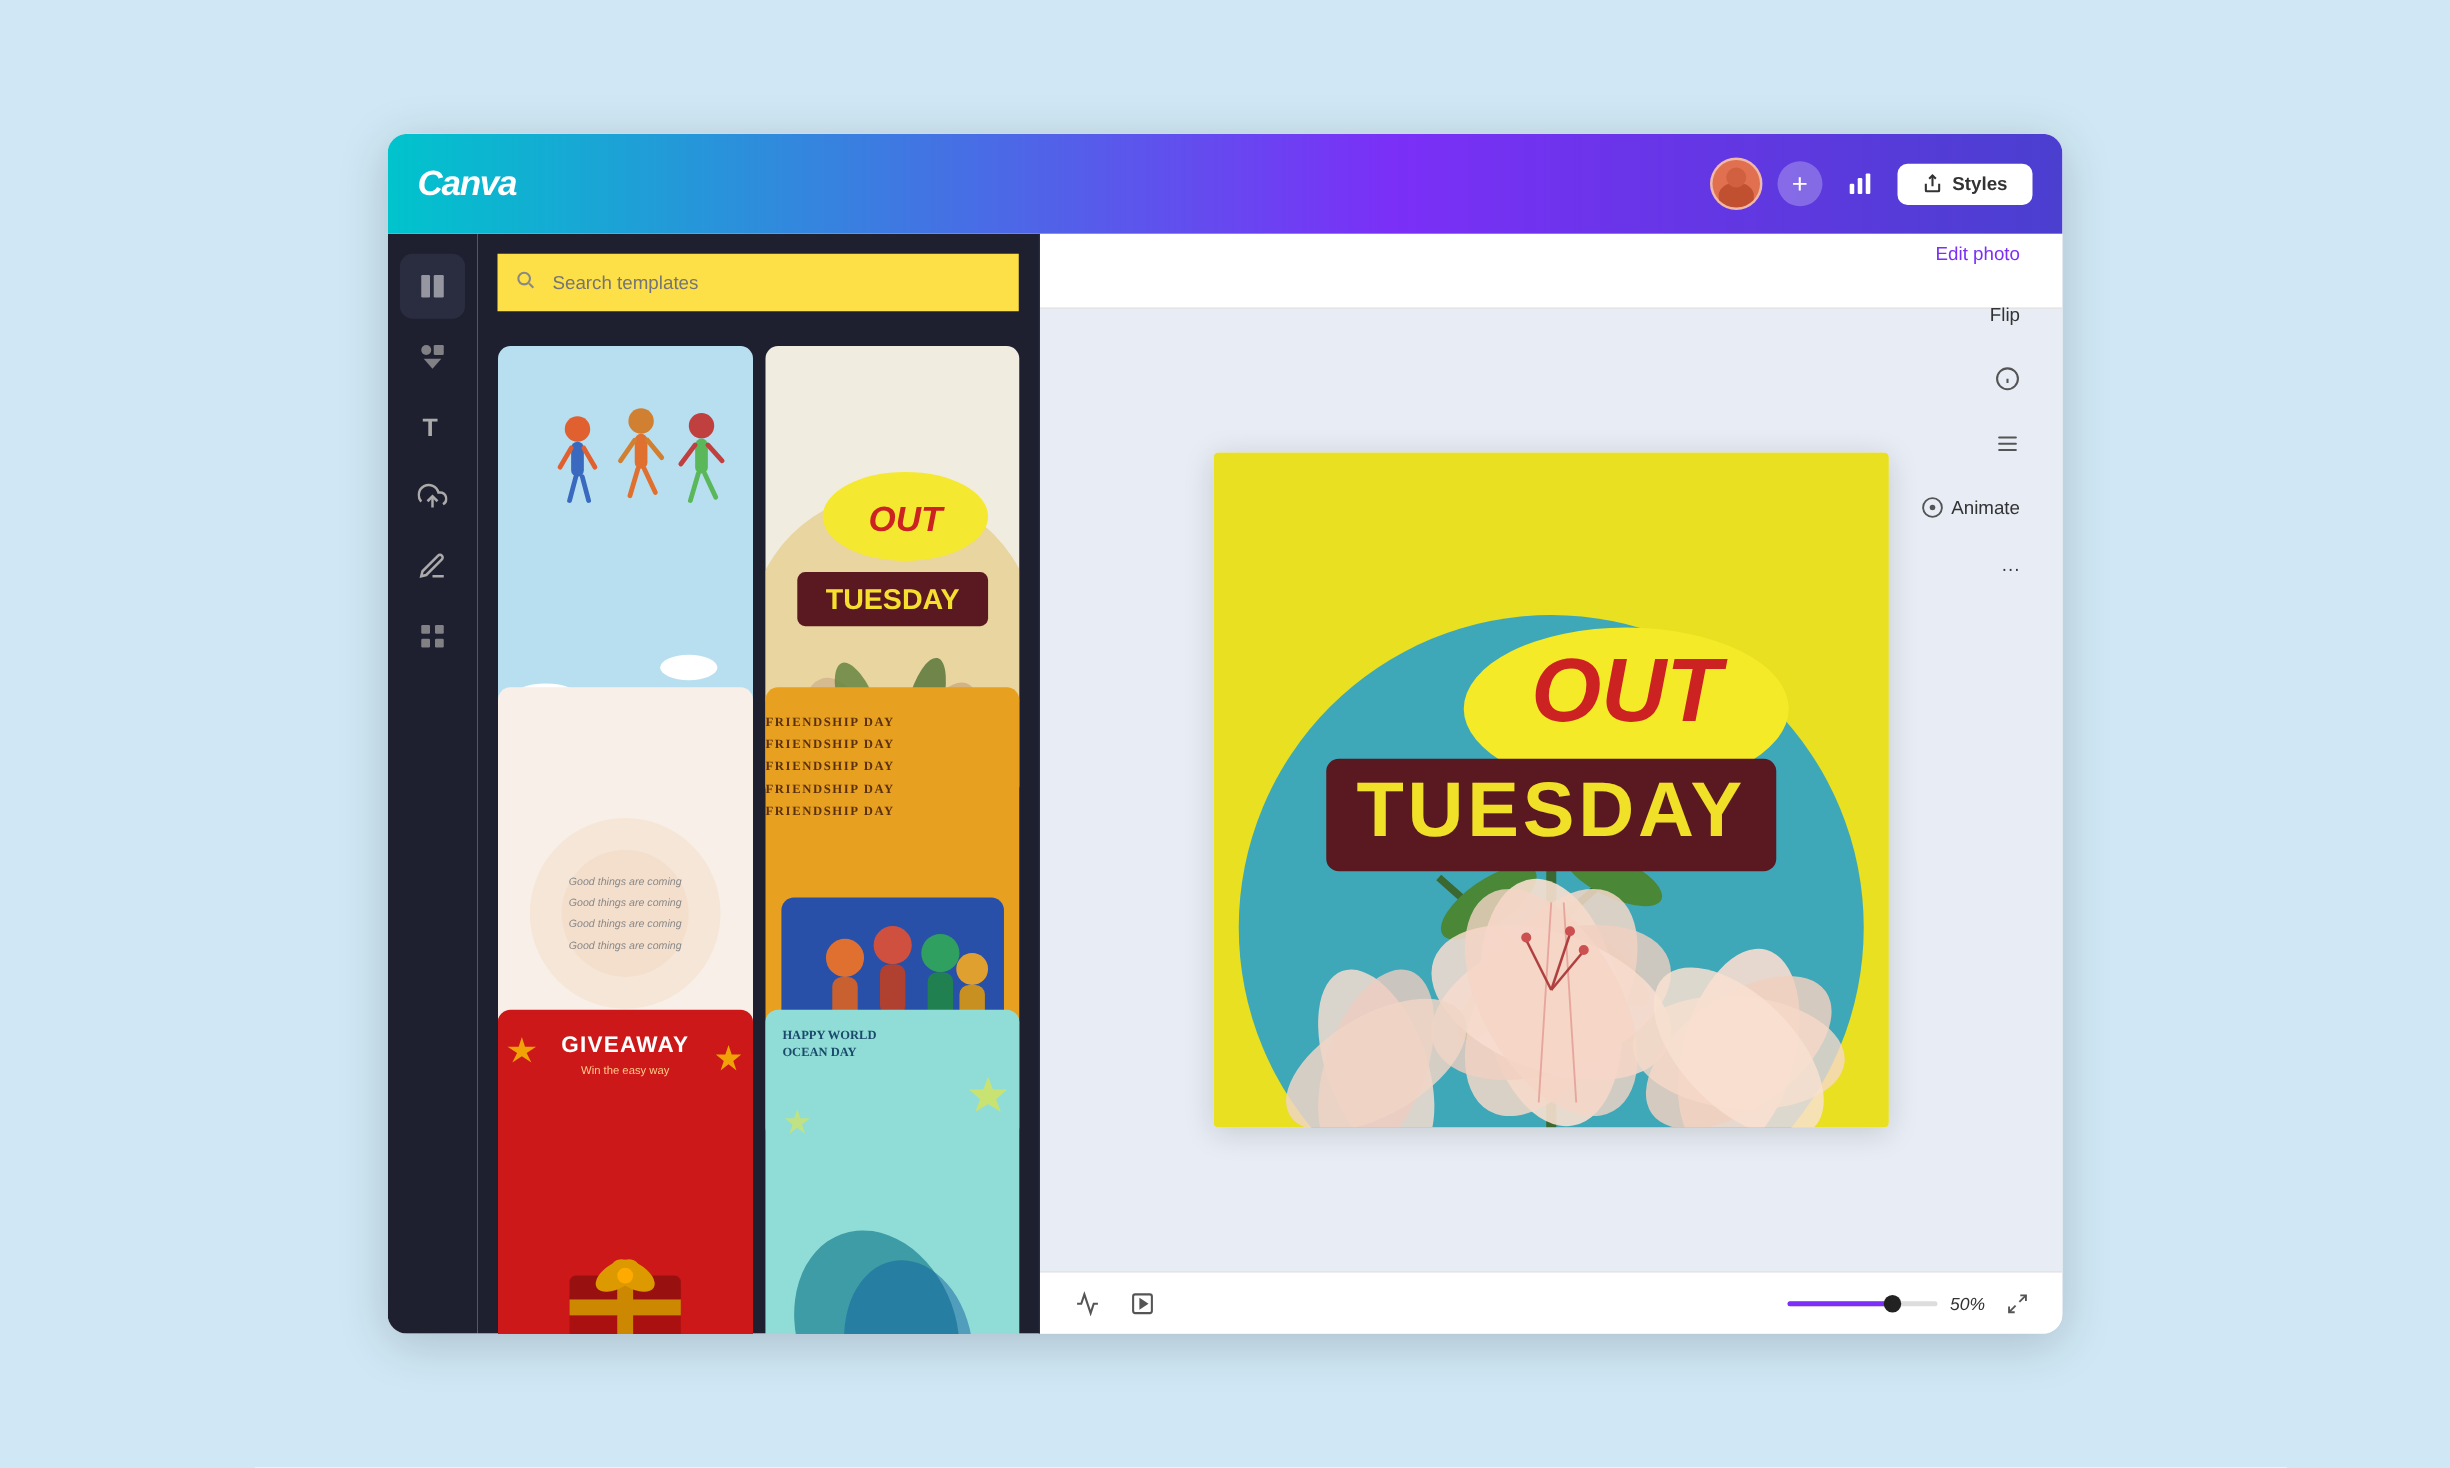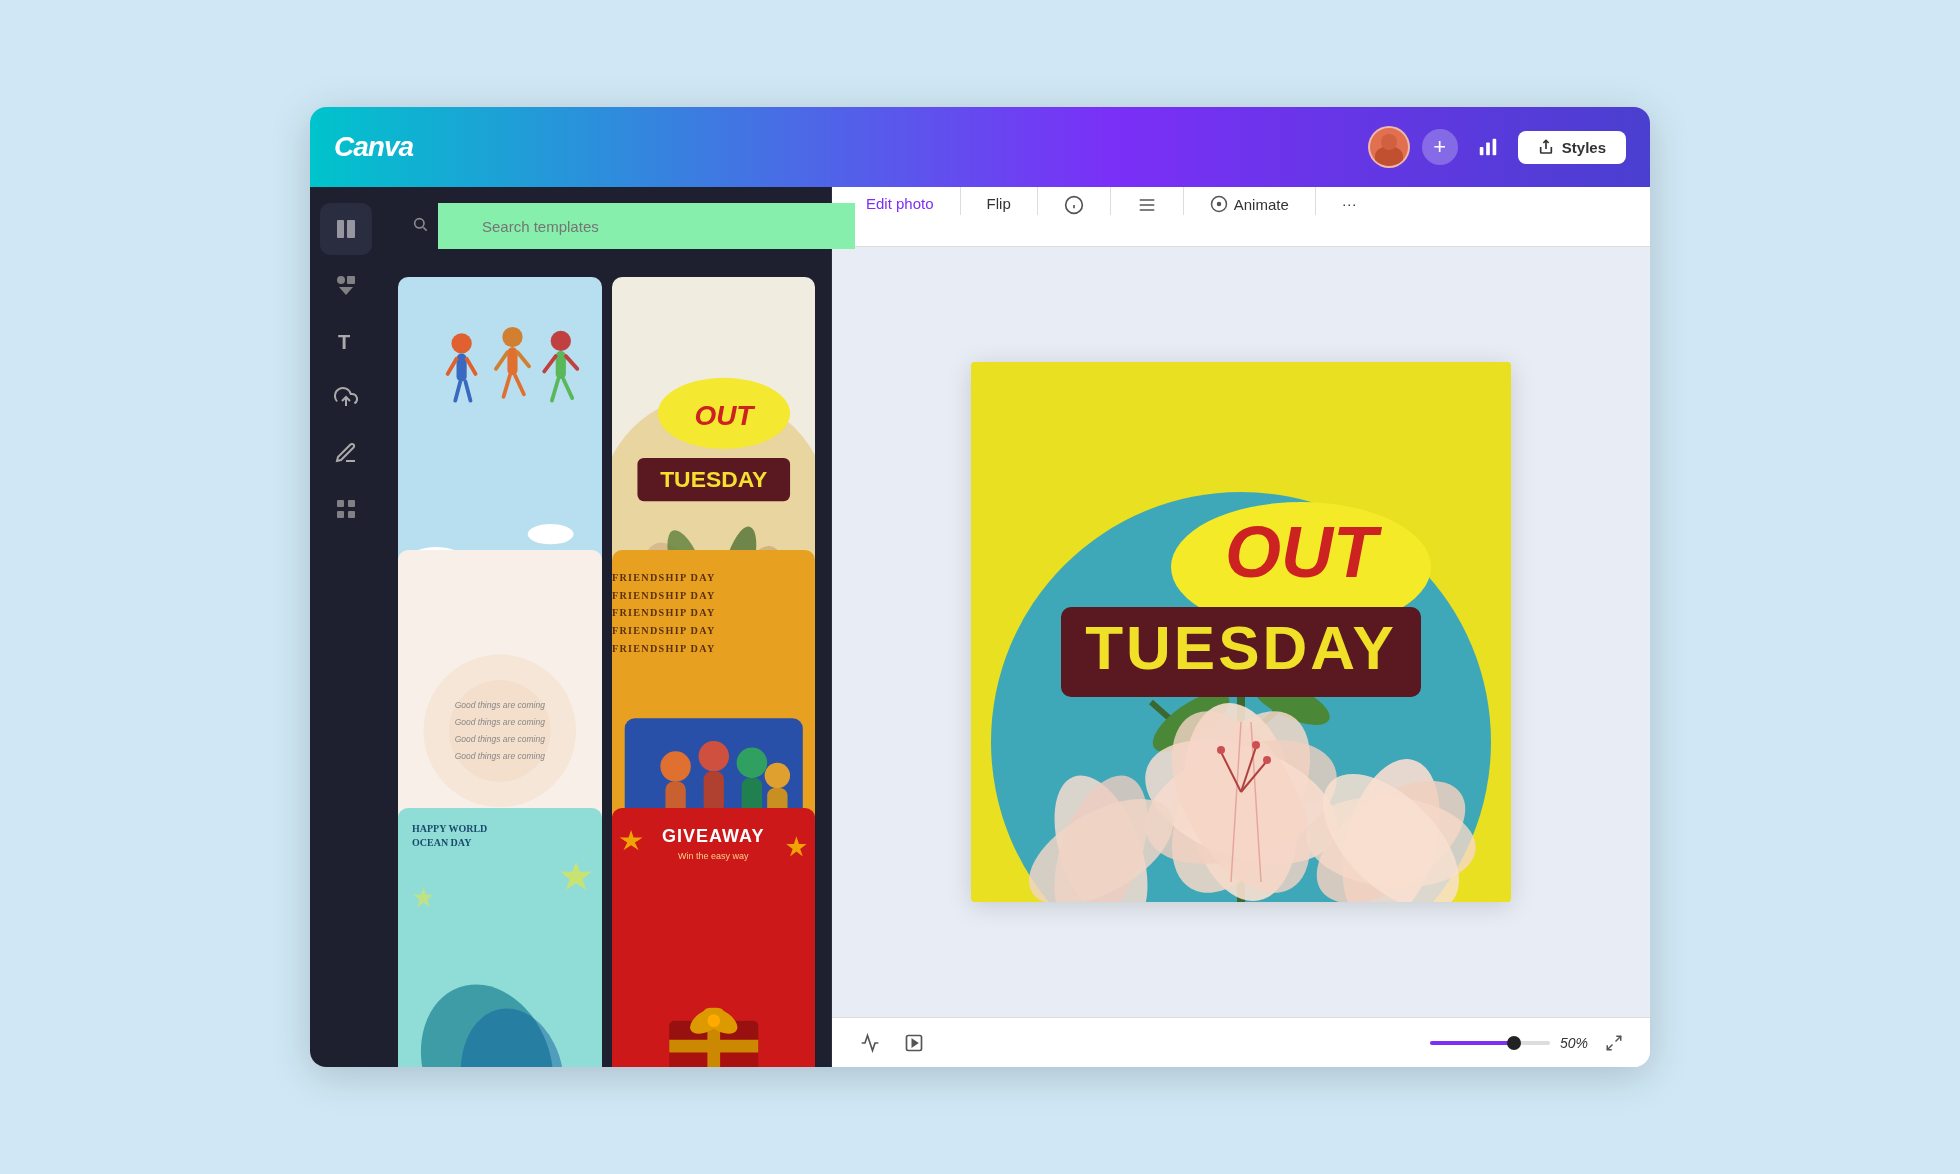--- a/index.html
+++ b/index.html
@@ -144,26 +144,25 @@
     }
     .search-box {
       margin: 16px;
       position: relative;
     }
     .search-input {
       width: 100%;
       height: 46px;
       border-radius: 0;
       border: none;
-      background: #86efac;
+      background: #fde047;
       padding: 0 16px 0 44px;
       font-size: 15px;
       color: #555;
       outline: none;
-      margin-left: 40px;
     }
     .search-icon {
       position: absolute;
       left: 14px;
       top: 50%;
       transform: translateY(-50%);
       color: #888;
       font-size: 16px;
     }
     .tab-row {
@@ -227,24 +226,25 @@
       background: #e8edf5;
       display: flex;
       flex-direction: column;
       overflow: hidden;
     }
     .editor-toolbar {
       height: 60px;
       background: #fff;
       border-bottom: 1px solid #ddd;
       display: flex;
-      align-items: flex-start;
+      align-items: flex-end;
       padding: 0 20px;
       gap: 8px;
       flex-shrink: 0;
+      flex-direction: column;
     }
     .toolbar-btn {
       padding: 8px 14px;
       border: none;
       background: transparent;
       border-radius: 6px;
       font-size: 15px;
       font-weight: 500;
       color: #333;
       cursor: pointer;
@@ -558,56 +558,56 @@
             <circle cx="110" cy="165" r="12" fill="#30a060"></circle>
             <circle cx="130" cy="175" r="10" fill="#e0a030"></circle>
 
             <rect x="42" y="180" width="16" height="30" rx="6" fill="#c86030"></rect>
             <rect x="72" y="172" width="16" height="32" rx="6" fill="#b04030"></rect>
             <rect x="102" y="177" width="16" height="30" rx="6" fill="#208050"></rect>
             <rect x="122" y="185" width="16" height="28" rx="6" fill="#c89020"></rect>
           </svg>
         </div>
 
+        <div class="template-card" style="position:relative;background:#cc1818;overflow:hidden;">
+          <svg width="100%" height="100%" viewBox="0 0 160 280" style="position:absolute;inset:0;">
+            <rect width="160" height="280" fill="#cc1818"></rect>
+
+            <polygon points="15,15 17,21 24,21 18,25 21,31 15,27 9,31 12,25 6,21 13,21" fill="#ffdd00" opacity="0.7"></polygon>
+            <polygon points="145,20 147,26 153,26 148,30 150,36 145,32 140,36 142,30 137,26 143,26" fill="#ffdd00" opacity="0.7"></polygon>
+
+            <rect x="45" y="175" width="70" height="60" rx="4" fill="#aa1010"></rect>
+            <rect x="45" y="165" width="70" height="18" rx="4" fill="#991010"></rect>
+
+            <rect x="75" y="165" width="10" height="70" fill="#cc8800"></rect>
+
+            <rect x="45" y="180" width="70" height="10" fill="#cc8800"></rect>
+
+            <ellipse cx="75" cy="165" rx="15" ry="8" fill="#dd9900" transform="rotate(-30,75,165)"></ellipse>
+            <ellipse cx="85" cy="165" rx="15" ry="8" fill="#dd9900" transform="rotate(30,85,165)"></ellipse>
+            <circle cx="80" cy="165" r="5" fill="#ffaa00"></circle>
+          </svg>
+          <div style="position:absolute;top:18px;left:0;right:0;text-align:center;">
+            <div style="font-size:18px;font-weight:900;color:#fff;text-transform:uppercase;letter-spacing:1px;line-height:1.2;">GIVEAWAY</div>
+            <div style="font-size:9px;color:#ffcc88;margin-top:4px;">Win the easy way</div>
+          </div>
+        </div>
+
         <div class="template-card" style="position:relative;background:#90ddd8;overflow:hidden;">
           <svg width="100%" height="100%" viewBox="0 0 160 280" style="position:absolute;inset:0;">
             <rect width="160" height="280" fill="#90ddd8"></rect>
 
             <ellipse cx="70" cy="200" rx="50" ry="65" fill="#1a8090" opacity="0.7" transform="rotate(-20,70,200)"></ellipse>
             <ellipse cx="90" cy="210" rx="40" ry="55" fill="#1060a0" opacity="0.5" transform="rotate(-10,90,210)"></ellipse>
 
             <polygon points="140,40 143,48 152,48 145,54 148,62 140,57 132,62 135,54 128,48 137,48" fill="#f0e830" opacity="0.6"></polygon>
             <polygon points="20,60 22,66 28,66 23,70 25,76 20,72 15,76 17,70 12,66 18,66" fill="#f0e830" opacity="0.5"></polygon>
           </svg>
           <div style="position:absolute;top:14px;left:14px;">
             <div style="font-size:10px;font-weight:800;color:#1a4a6a;text-transform:uppercase;font-family:serif;line-height:1.4;">HAPPY WORLD<br>OCEAN DAY</div>
-          </div>
-        </div>
-
-        <div class="template-card" style="position:relative;background:#cc1818;overflow:hidden;">
-          <svg width="100%" height="100%" viewBox="0 0 160 280" style="position:absolute;inset:0;">
-            <rect width="160" height="280" fill="#cc1818"></rect>
-
-            <polygon points="15,15 17,21 24,21 18,25 21,31 15,27 9,31 12,25 6,21 13,21" fill="#ffdd00" opacity="0.7"></polygon>
-            <polygon points="145,20 147,26 153,26 148,30 150,36 145,32 140,36 142,30 137,26 143,26" fill="#ffdd00" opacity="0.7"></polygon>
-
-            <rect x="45" y="175" width="70" height="60" rx="4" fill="#aa1010"></rect>
-            <rect x="45" y="165" width="70" height="18" rx="4" fill="#991010"></rect>
-
-            <rect x="75" y="165" width="10" height="70" fill="#cc8800"></rect>
-
-            <rect x="45" y="180" width="70" height="10" fill="#cc8800"></rect>
-
-            <ellipse cx="75" cy="165" rx="15" ry="8" fill="#dd9900" transform="rotate(-30,75,165)"></ellipse>
-            <ellipse cx="85" cy="165" rx="15" ry="8" fill="#dd9900" transform="rotate(30,85,165)"></ellipse>
-            <circle cx="80" cy="165" r="5" fill="#ffaa00"></circle>
-          </svg>
-          <div style="position:absolute;top:18px;left:0;right:0;text-align:center;">
-            <div style="font-size:18px;font-weight:900;color:#fff;text-transform:uppercase;letter-spacing:1px;line-height:1.2;">GIVEAWAY</div>
-            <div style="font-size:9px;color:#ffcc88;margin-top:4px;">Win the easy way</div>
           </div>
         </div>
       </div>
     </div>
 
     <div class="editor-area">
 
       <div class="editor-toolbar">
         <button class="toolbar-btn active">Edit photo</button>
         <div class="toolbar-divider"></div>

